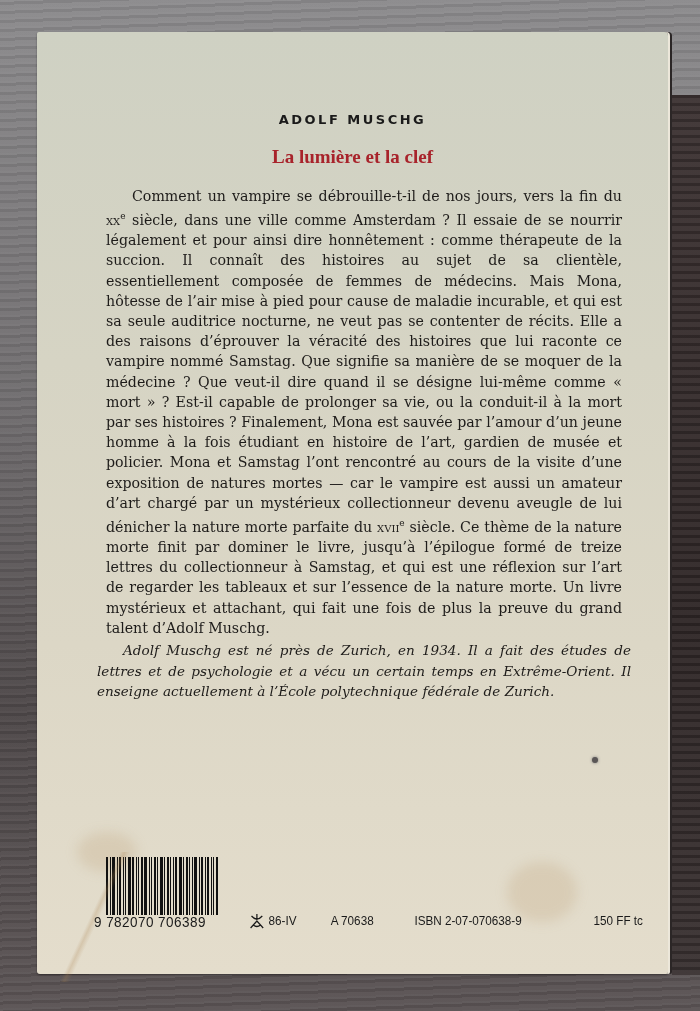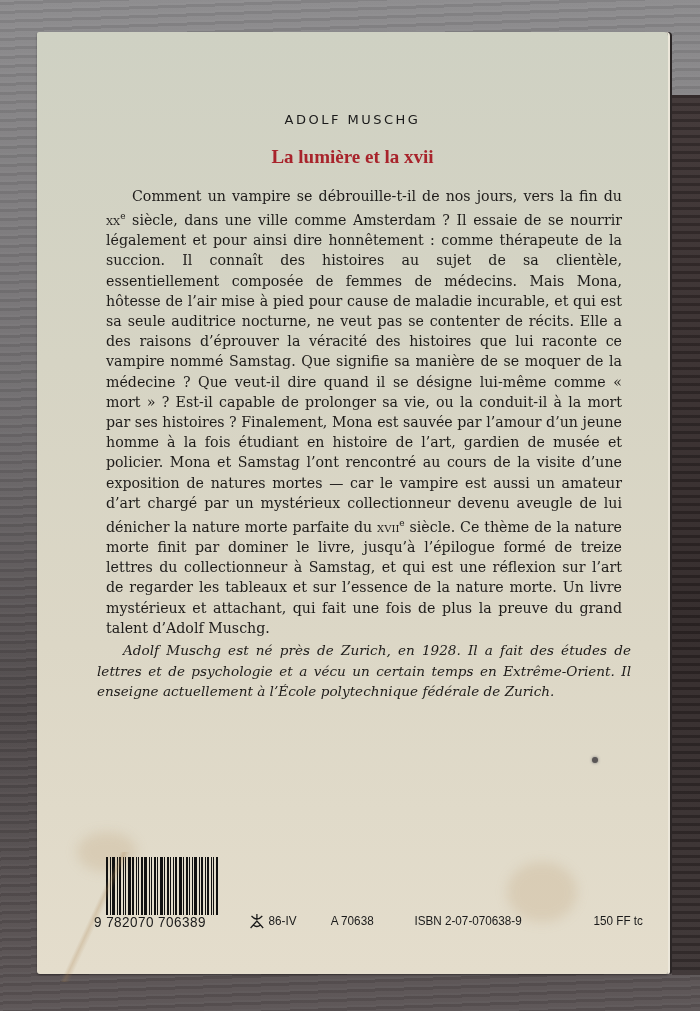--- a/index.html
+++ b/index.html
@@ -21,21 +21,21 @@
       box-shadow: 2px 0 0 #ece7da, 4px 0 0 #2b2626, 0 1px 2px rgba(0,0,0,0.4);
       border-radius:2px 4px 2px 3px;
     }
     .book::after {
       content:""; position:absolute; left:20px; top:820px; width:80px; height:130px;
       background: linear-gradient(115deg, transparent 45%, rgba(170,130,80,0.25) 48%, transparent 52%);
     }
     .stain { position:absolute; background:rgba(180,140,90,0.18); border-radius:50%; filter:blur(6px); }
     .author {
       position:absolute; left:0; right:0; top:80px; text-align:center;
-      font-family:"DejaVu Sans", sans-serif; font-weight:normal; font-size:13px;
+      font-family:"DejaVu Sans", sans-serif; font-weight:bold; font-size:13px;
       letter-spacing:2.5px; color:#1a1a1a;
     }
     .title {
       position:absolute; left:0; right:0; top:114px; text-align:center;
       font-family:"Liberation Serif", serif; font-weight:bold; font-size:19px;
       color:#a8232b;
     }
     .blurb {
       position:absolute; left:60px; width:534px; top:145px;
       font-family:"DejaVu Serif", serif; font-size:14.2px; line-height:20.2px;
@@ -69,27 +69,27 @@
 </head>
 <body>
 
 <div class="wood-right"></div>
 
 <div class="book">
   <div class="stain" style="left:40px;top:800px;width:60px;height:40px;"></div>
   <div class="stain" style="left:470px;top:830px;width:70px;height:60px;"></div>
 
   <div class="author">ADOLF MUSCHG</div>
-  <div class="title">La lumière et la xvii</div>
+  <div class="title">La lumière et la clef</div>
 
   <div class="blurb">
     <p><span>Comment un vampire se débrouille-t-il de nos jours, vers la fin du </span><span class="smallcaps">xx</span><sup style="font-size:9px">e</sup><span> siècle, dans une ville comme Amsterdam ? Il essaie de se nourrir légalement et pour ainsi dire honnêtement : comme thérapeute de la succion. Il connaît des histoires au sujet de sa clientèle, essentiellement composée de femmes de médecins. Mais Mona, hôtesse de l’air mise à pied pour cause de maladie incurable, et qui est sa seule auditrice nocturne, ne veut pas se contenter de récits. Elle a des raisons d’éprouver la véracité des histoires que lui raconte ce vampire nommé Samstag. Que signifie sa manière de se moquer de la médecine ? Que veut-il dire quand il se désigne lui-même comme « mort » ? Est-il capable de prolonger sa vie, ou la conduit-il à la mort par ses histoires ? Finalement, Mona est sauvée par l’amour d’un jeune homme à la fois étudiant en histoire de l’art, gardien de musée et policier. Mona et Samstag l’ont rencontré au cours de la visite d’une exposition de natures mortes — car le vampire est aussi un amateur d’art chargé par un mystérieux collectionneur devenu aveugle de lui dénicher la nature morte parfaite du </span><span class="smallcaps">xvii</span><sup style="font-size:9px">e</sup><span> siècle. Ce thème de la nature morte finit par dominer le livre, jusqu’à l’épilogue formé de treize lettres du collectionneur à Samstag, et qui est une réflexion sur l’art de regarder les tableaux et sur l’essence de la nature morte. Un livre mystérieux et attachant, qui fait une fois de plus la preuve du grand talent d’Adolf Muschg.</span></p>
   </div>
 
-  <p class="bio">Adolf Muschg est né près de Zurich, en 1928. Il a fait des études de lettres et de psychologie et a vécu un certain temps en Extrême-Orient. Il enseigne actuellement à l’École polytechnique fédérale de Zurich.</p>
+  <p class="bio">Adolf Muschg est né près de Zurich, en 1934. Il a fait des études de lettres et de psychologie et a vécu un certain temps en Extrême-Orient. Il enseigne actuellement à l’École polytechnique fédérale de Zurich.</p>
 
   <div class="spot"></div>
 
   <div class="barcode">
     <span style="width:2px"></span>
       <span style="width:1px"></span>
       <span style="width:3px"></span>
       <span style="width:1px"></span>
       <span style="width:2px"></span>
       <span style="width:1px"></span>

